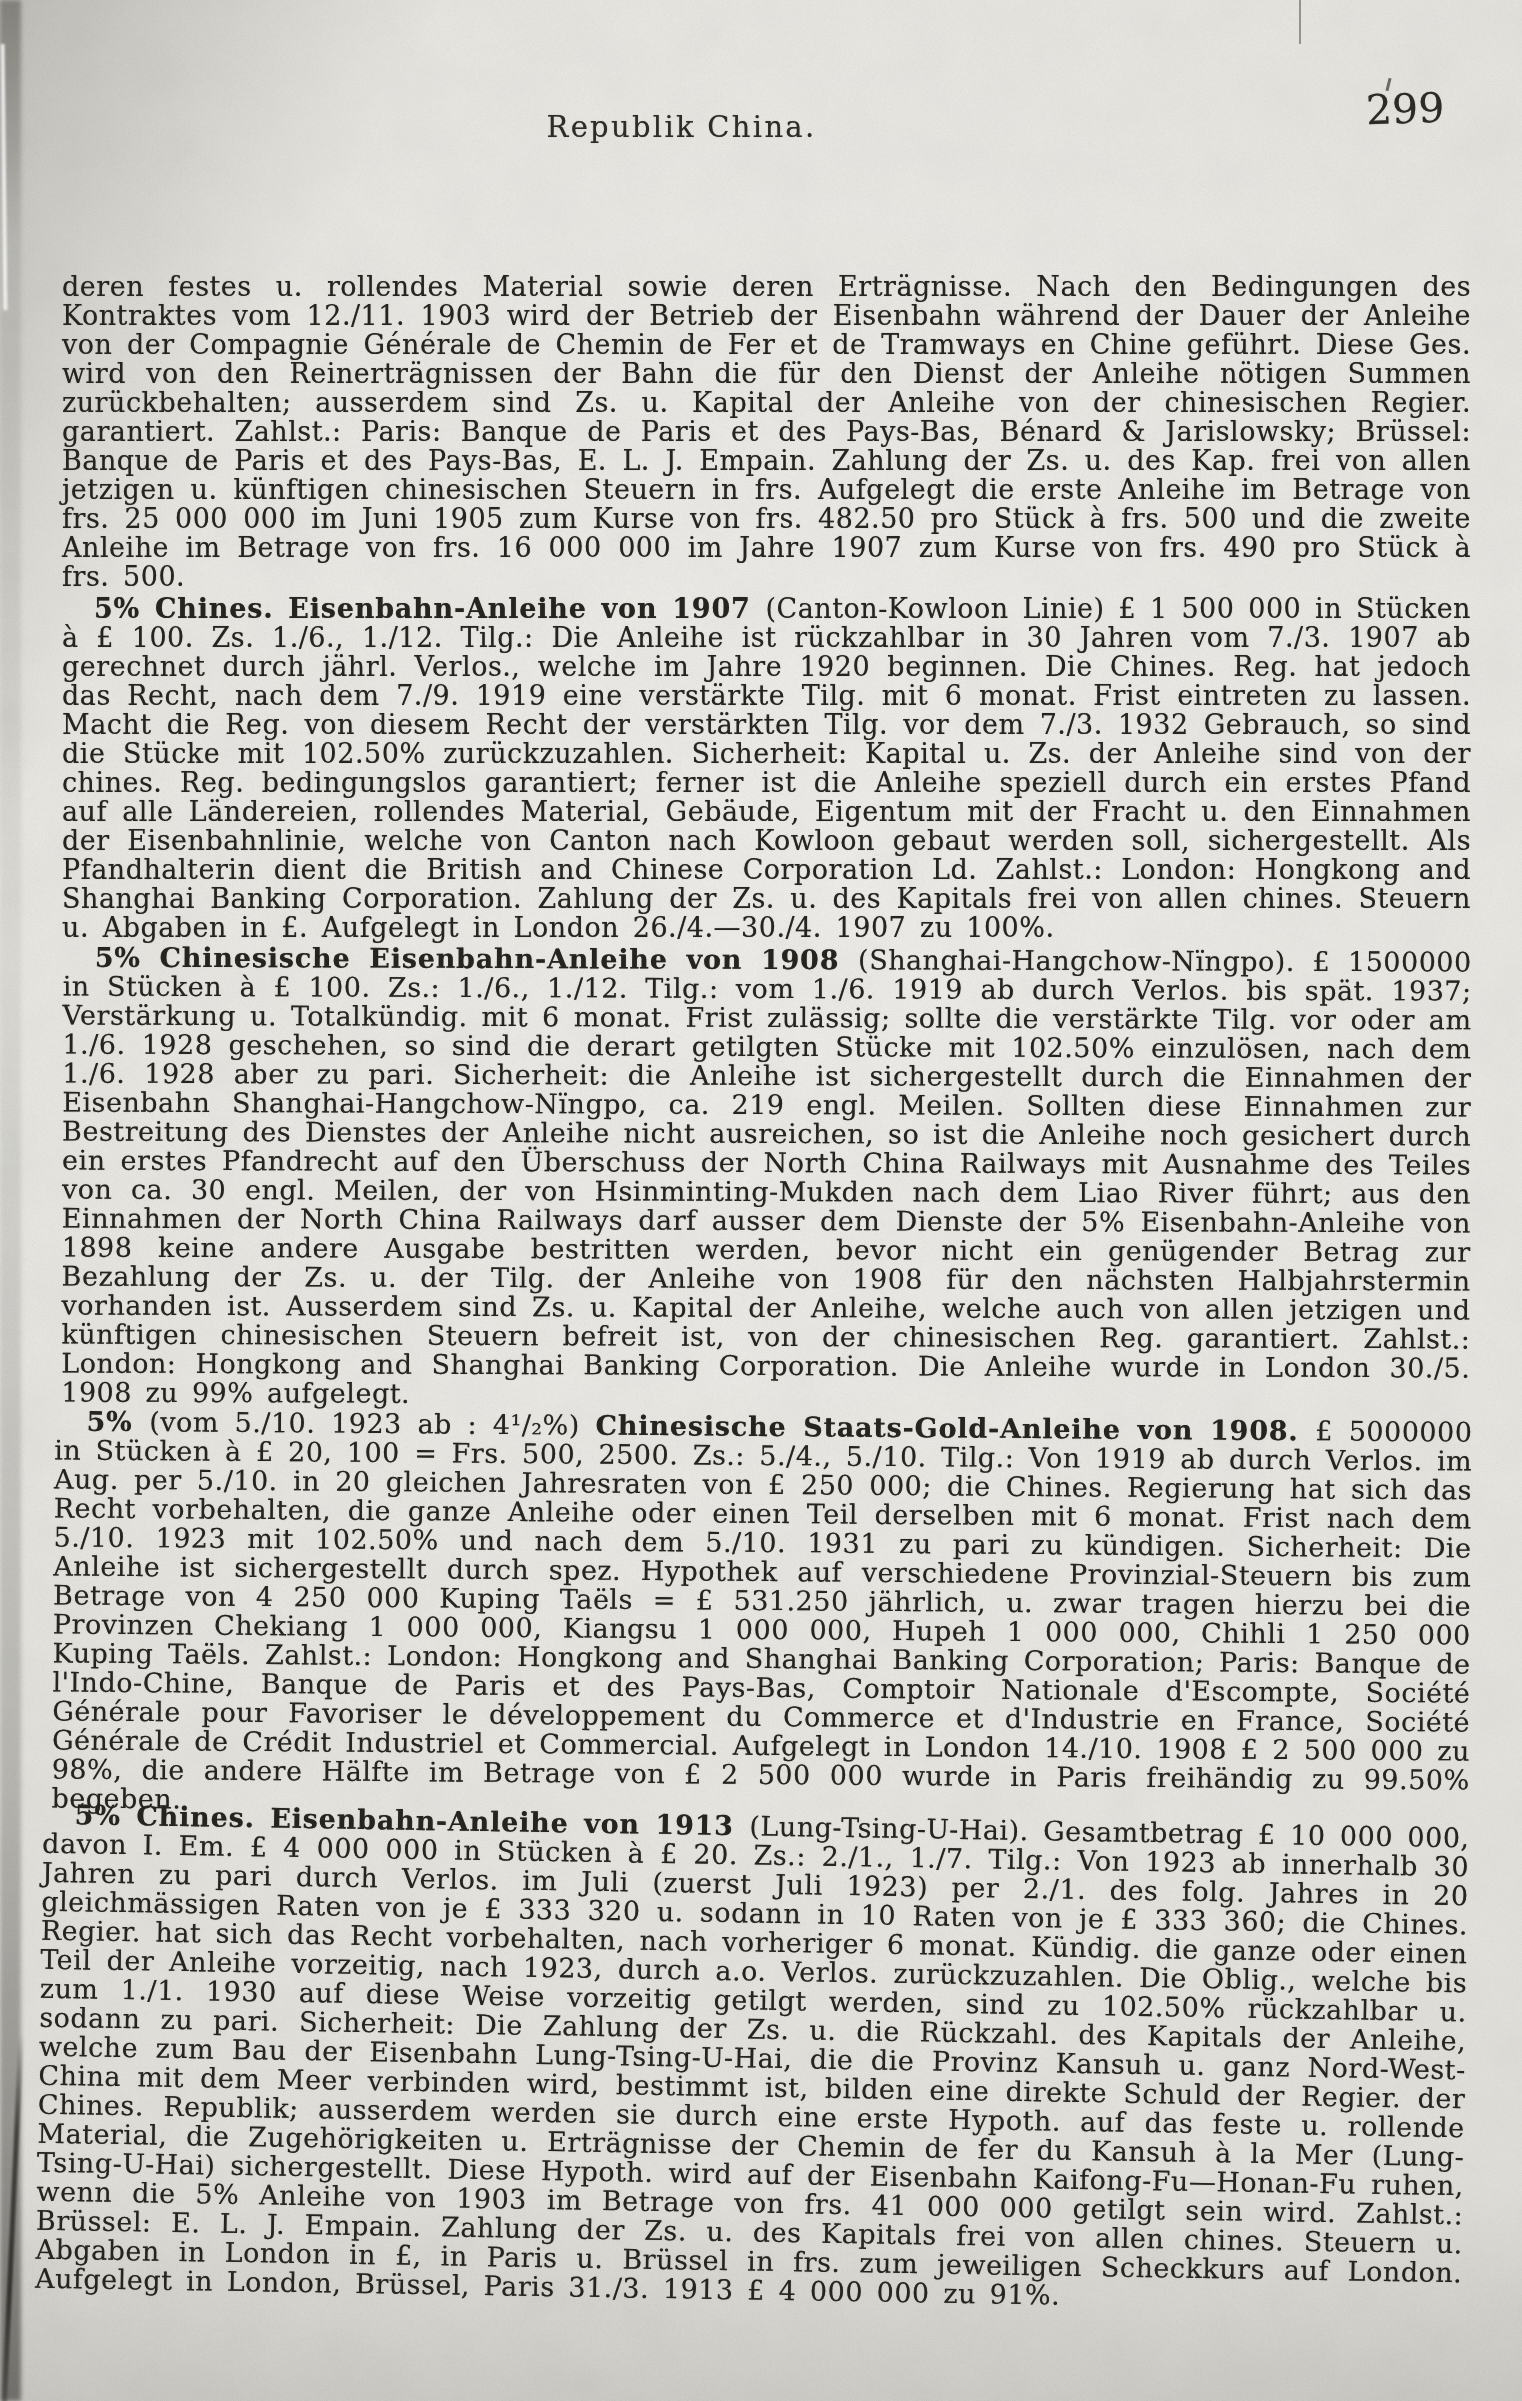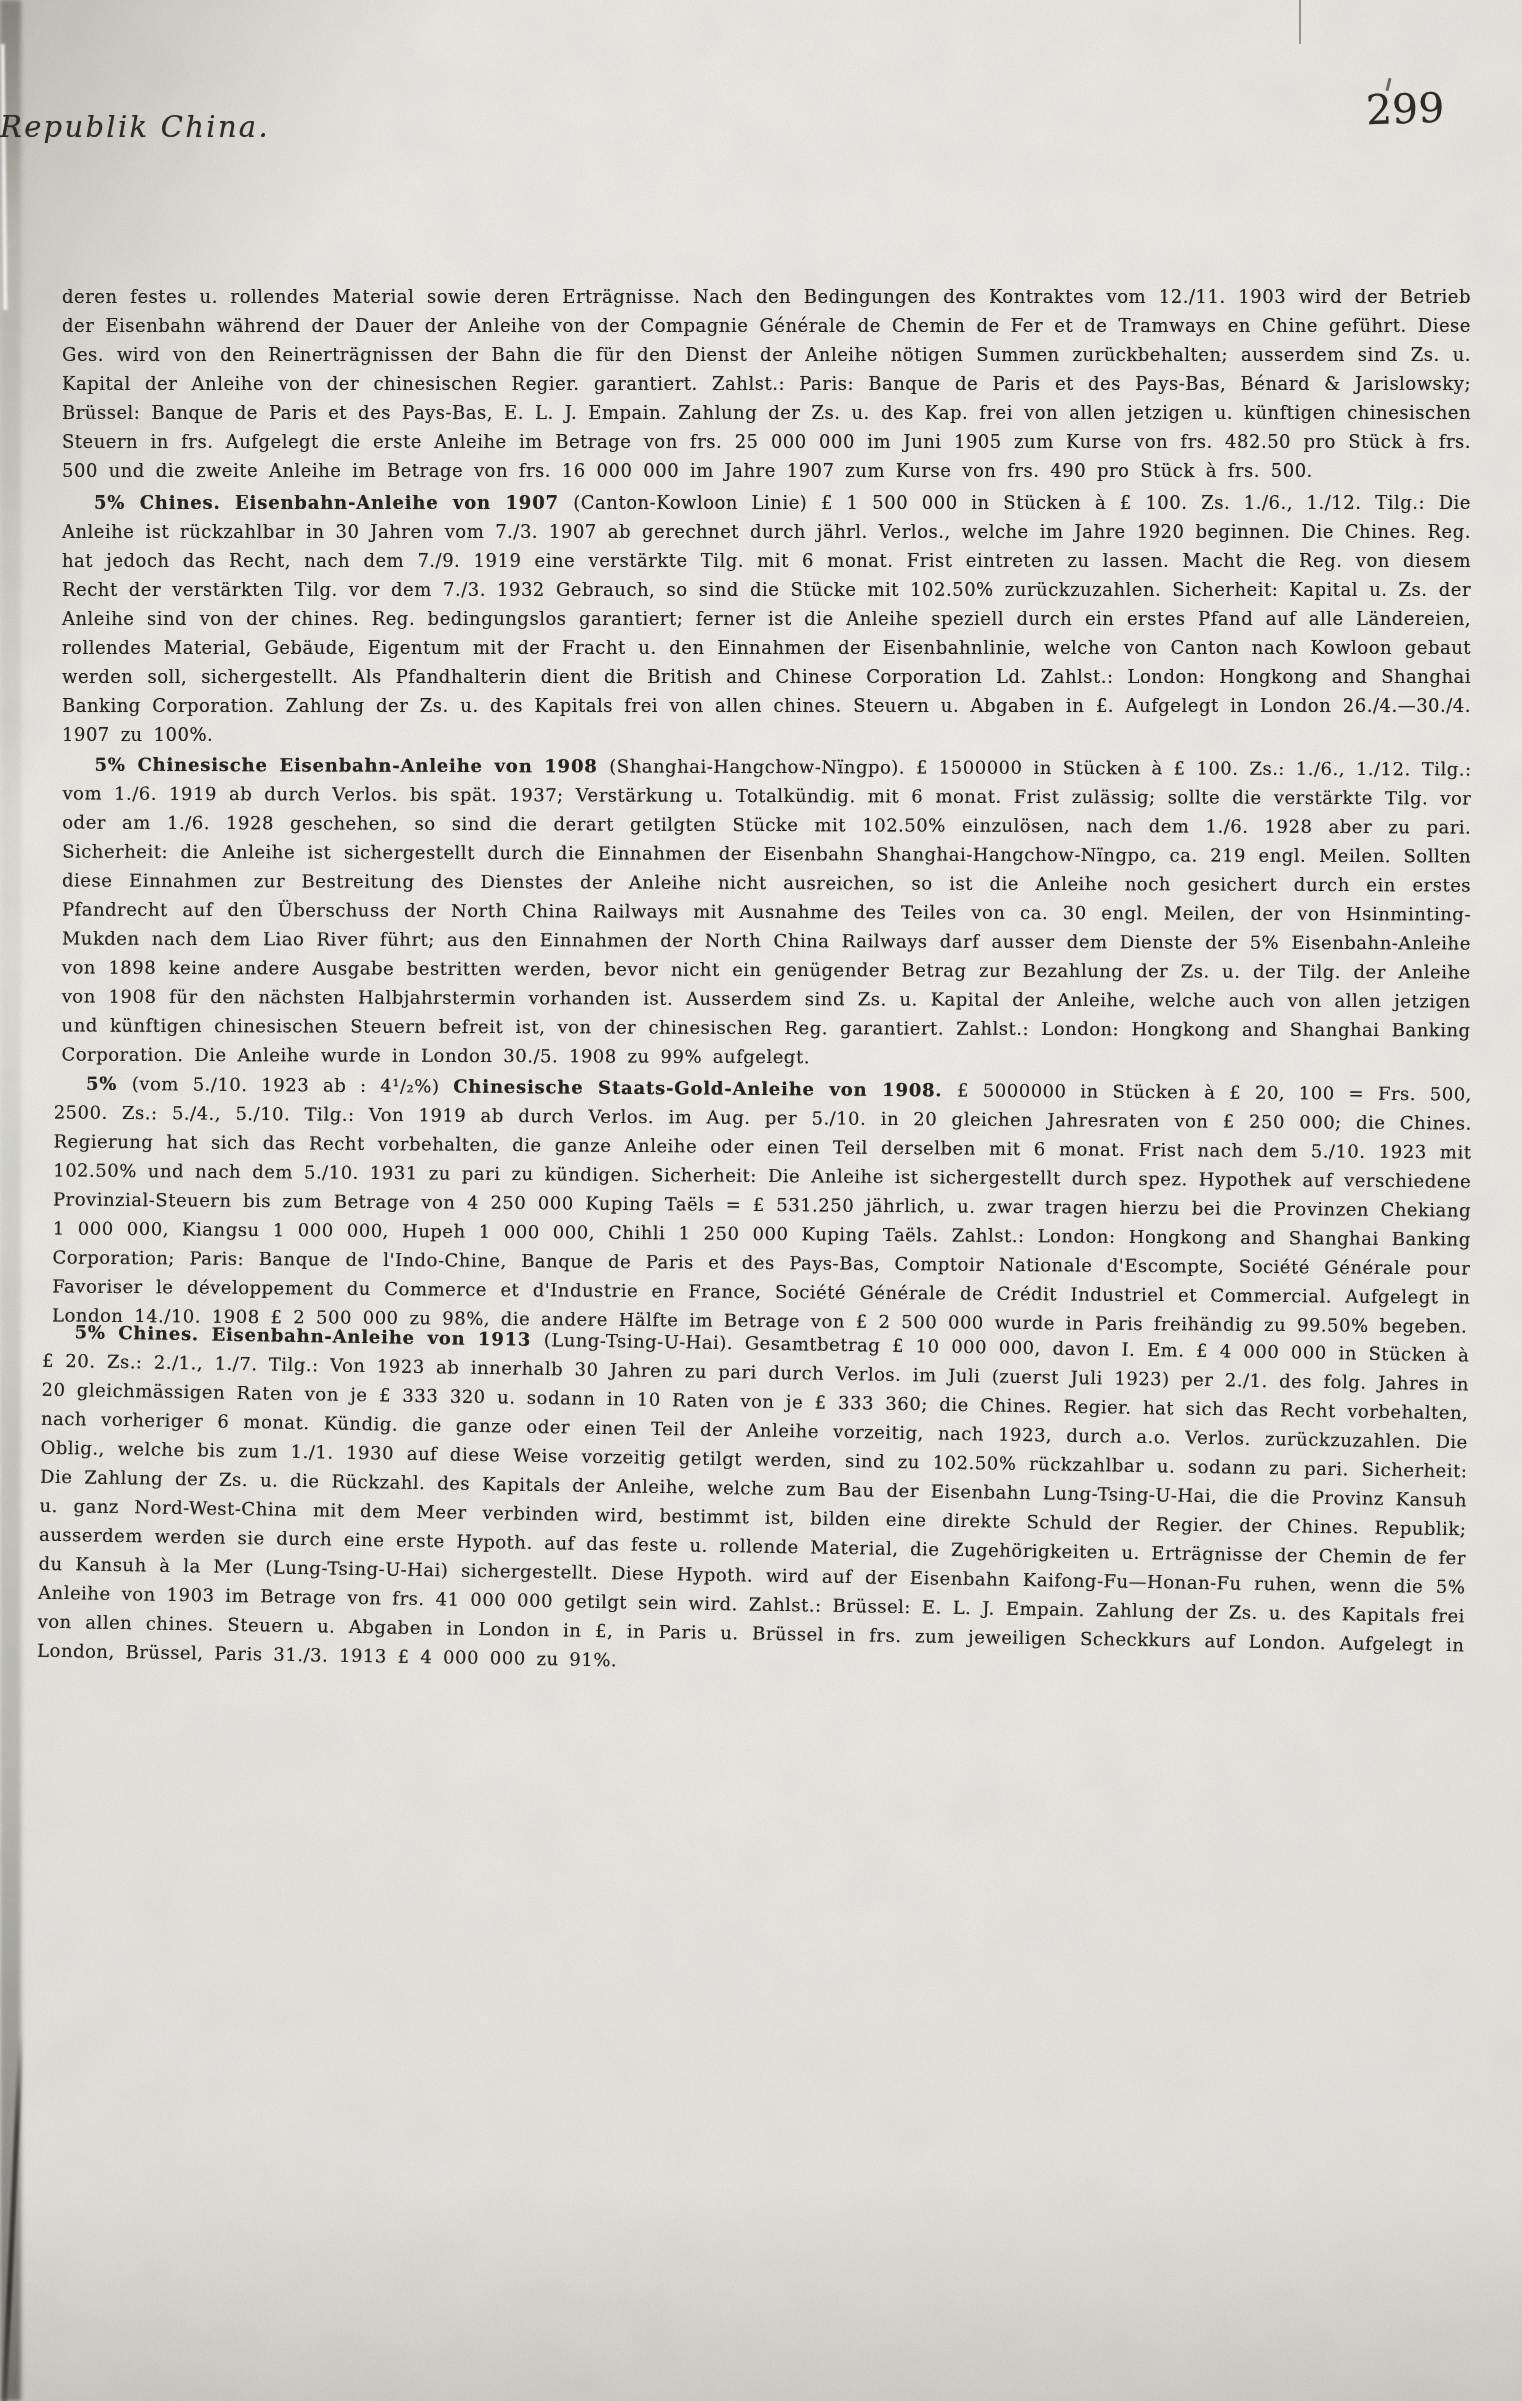--- a/index.html
+++ b/index.html
@@ -51,33 +51,32 @@
     position: absolute; left: 1299px; top: 0; width: 2.3px; height: 44px;
     background: rgba(55,52,48,.45); filter: blur(0.4px);
   }
   .page-number-tick {
     position: absolute; left: 1387px; top: 78px; width: 3px; height: 13px;
     background: rgba(45,43,38,.65); transform: rotate(14deg); filter: blur(0.3px);
   }
   
   .running-title {
     position: absolute; top: 110px; left: 0; width: 1363px;
-    text-align: left;
+    text-align: center;
     font-size: 29px; letter-spacing: 2.3px; color: #2f2d28;
     text-shadow: 0 0 0.8px rgba(47,45,40,.55);
-    font-style: italic;
   }
   .page-number {
     position: absolute; top: 85px; left: 1366px;
     font-size: 41px; color: #2e2c27; transform: rotate(-2deg);
     text-shadow: 0 0 0.8px rgba(46,44,39,.5);
   }
   .page-text {
-    position: absolute; top: 282px; left: 62px; width: 1409px;
-    font-size: 18px; line-height: 29px;
+    position: absolute; top: 272px; left: 62px; width: 1409px;
+    font-size: 27px; line-height: 29px;
     text-align: justify;
     color: #272520;
     letter-spacing: 0.5px; word-spacing: 4.6px;
     text-shadow: 0 0 0.8px rgba(39,37,32,.55);
   }
   .page-text p { margin: 0; }
   .page-text p + p { margin-top: 3px; }
   .page-text p.indent { text-indent: 32px; }
   .page-text .b { font-weight: bold; letter-spacing: 0.8px; }
   

